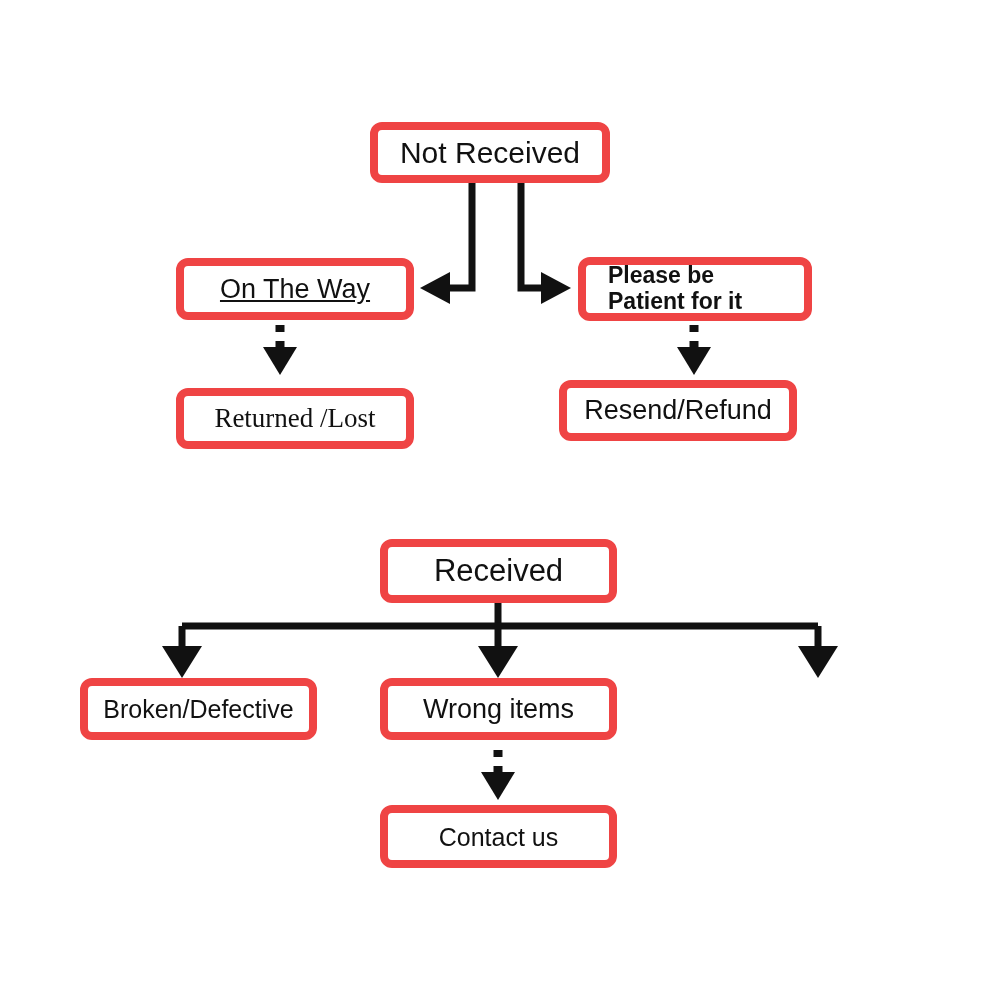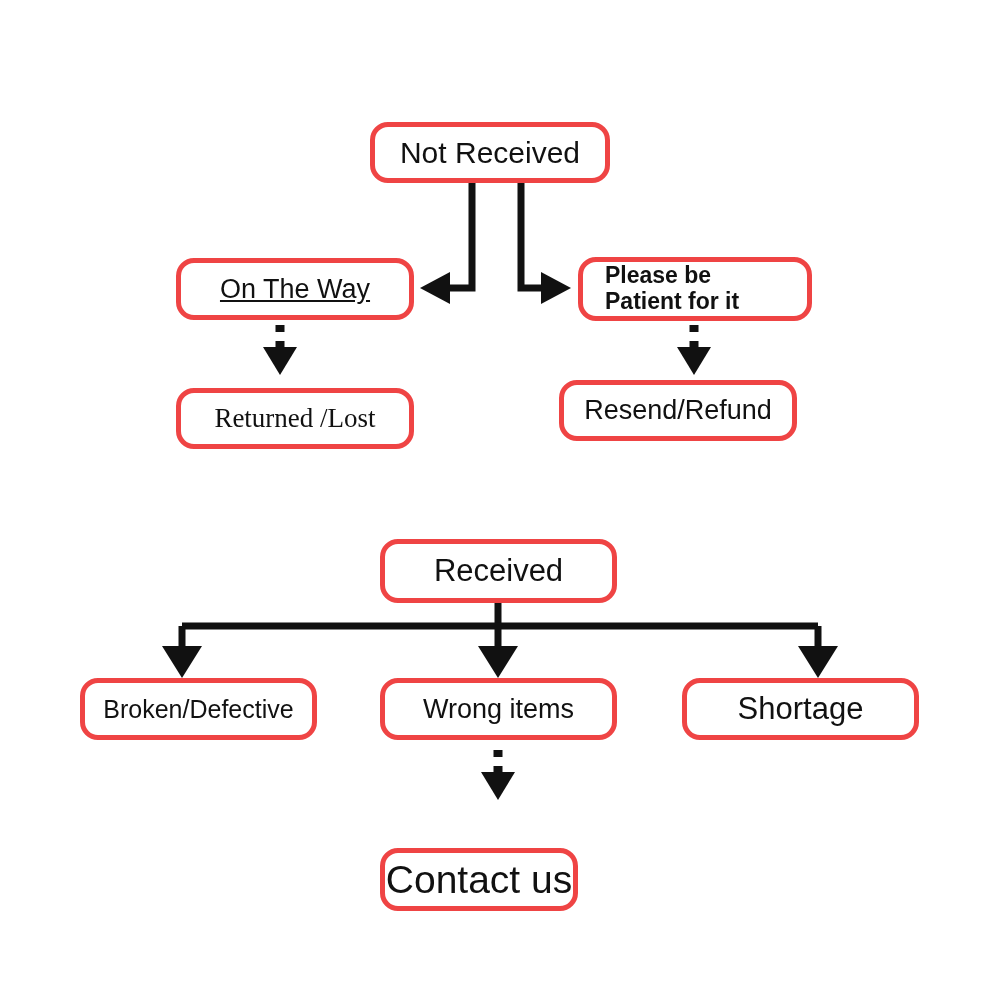--- a/index.html
+++ b/index.html
@@ -12,22 +12,22 @@
     width: 1000px;
     height: 1000px;
     background: #ffffff;
     font-family: "Liberation Sans", sans-serif;
     overflow: hidden;
   }
   .node {
     position: absolute;
     box-sizing: border-box;
     background: #ffffff;
-    border: 5px solid #ef4444;
-    border-radius: 18px;
+    border: 8px solid #ef4444;
+    border-radius: 12px;
     display: flex;
     align-items: center;
     justify-content: center;
     color: #111111;
     line-height: 1.12;
     white-space: pre-line;
     text-align: center;
   }
   .node.left-align {
     justify-content: flex-start;
@@ -105,17 +105,16 @@
   <div class="node" style="left: 176px; top: 388px; width: 238px; height: 61px; font-size: 27px; font-family: Liberation Serif, serif;"><span>Returned /Lost</span></div>
 
   <div class="node" style="left: 559px; top: 380px; width: 238px; height: 61px; font-size: 27px;"><span>Resend/Refund</span></div>
 
   <div class="node" style="left: 380px; top: 539px; width: 237px; height: 64px; font-size: 31px;"><span>Received</span></div>
 
   <div class="node" style="left: 80px; top: 678px; width: 237px; height: 62px; font-size: 25px;"><span>Broken/Defective</span></div>
 
   <div class="node" style="left: 380px; top: 678px; width: 237px; height: 62px; font-size: 27px;"><span>Wrong items</span></div>
 
-  <div class="node" style="left: 682px; top: 678px; width: 237px; height: 62px; font-size: 31px;"><span>Shortage</span></div>
 
-  <div class="node" style="left: 380px; top: 805px; width: 198px; height: 63px; font-size: 39px; margin-top: 43px;"><span>Contact us</span></div>
+  <div class="node" style="left: 380px; top: 805px; width: 237px; height: 63px; font-size: 25px;"><span>Contact us</span></div>
 
 </div>
 
 </body></html>

